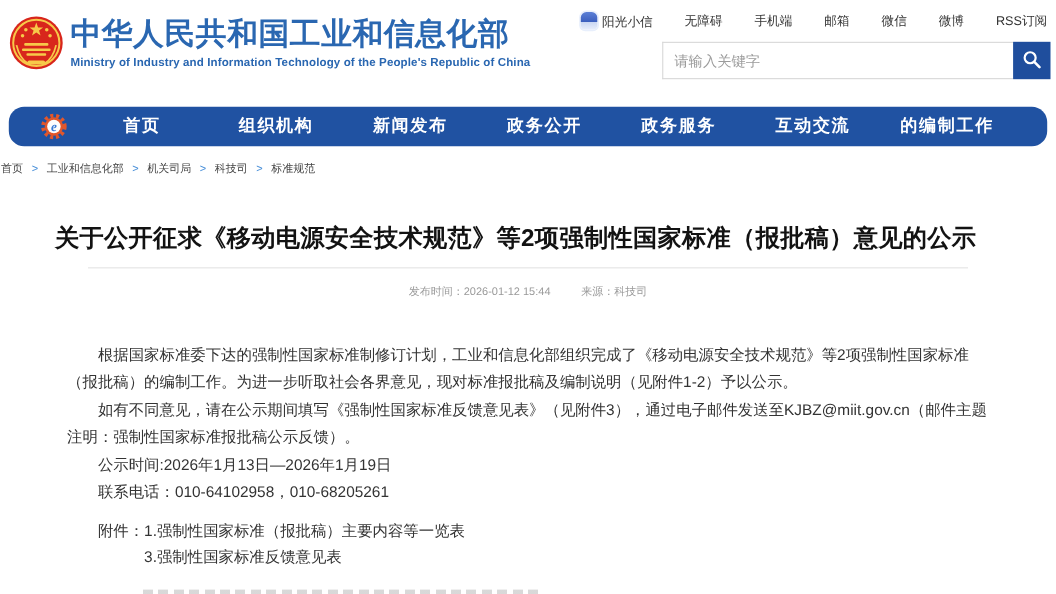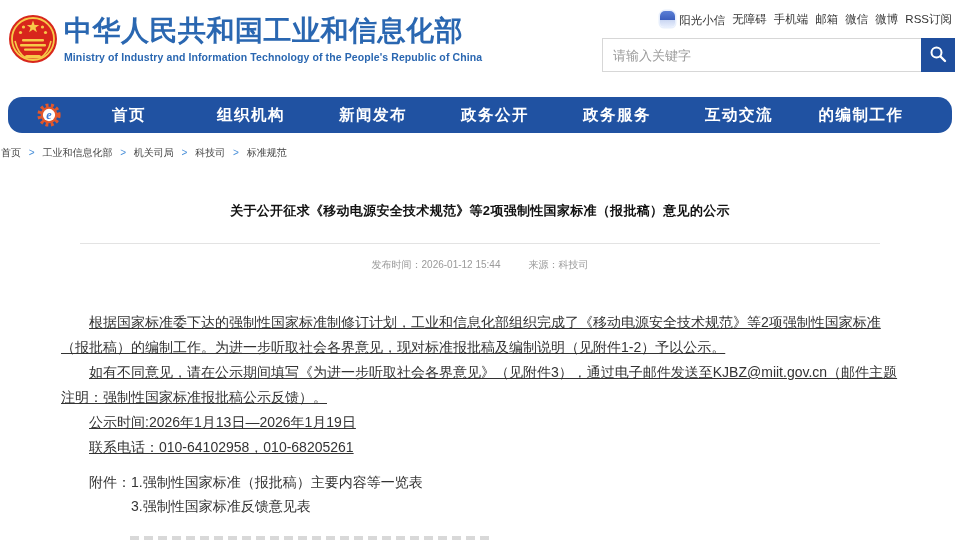--- a/index.html
+++ b/index.html
@@ -7,21 +7,21 @@
   .page {
     position:relative; width:960px; height:540px; background:#ffffff;
     font-family:"Liberation Sans","DejaVu Sans",sans-serif; overflow:hidden;
     margin:0 auto;
   }
   
   .emblem { position:absolute; left:8px; top:11px; }
   .brand { position:absolute; left:64px; top:14px; }
   .brand-cn { font-size:28px; font-weight:bold; color:#2a67b1; letter-spacing:0.5px; line-height:34px; }
   .brand-en { font-size:10.5px; font-weight:bold; color:#2a67b1; margin-top:3px; letter-spacing:0.1px; }
-  .utility { position:absolute; top:11px; right:8px; display:flex; align-items:center; gap:7px;
+  .utility { position:absolute; top:11px; right:8px; display:flex; align-items:center; gap:29px;
              font-size:11.5px; color:#333; }
   .utility .u-link { cursor:pointer; white-space:nowrap; }
   .mascot { display:inline-block; width:15px; height:16px; margin-right:4px; vertical-align:-3px;
             background:linear-gradient(180deg,#5b7fd6 0%,#3c5fbe 55%,#c9d6f2 56%,#e8eefc 100%);
             border-radius:5px 5px 4px 4px; box-shadow:0 0 0 1.5px #e8effc; }
   .searchbar { position:absolute; top:38px; right:5px; width:353px; height:34px; display:flex; }
   .search-input { flex:1; height:34px; border:1px solid #d7d7d7; border-right:none; background:#fff;
                   padding:0 10px; font-size:13px; color:#333; outline:none;
                   font-family:"Liberation Sans","DejaVu Sans",sans-serif; }
   .search-input::placeholder { color:#9b9b9b; }
@@ -32,29 +32,29 @@
          border-radius:14px; display:flex; align-items:center; padding:0 30px 0 28px; }
   .nav-logo { width:26px; height:26px; margin-right:6px; flex:none; }
   .nav-items { flex:1; display:flex; }
   .nav-item { flex:1; text-align:center; color:#fff; font-size:15.5px; font-weight:600;
               letter-spacing:1.5px; cursor:pointer; line-height:36px; }
   
   .breadcrumb { position:absolute; top:146px; left:1px; font-size:10px; color:#444; }
   .crumb { cursor:pointer; }
   .crumb-sep { color:#4a90d9; margin:0 5px; }
   
-  .article-title { position:absolute; top:202px; left:50px; width:860px; text-align:center;
-                   font-size:13px; font-weight:bold; color:#121212; letter-spacing:0.3px; }
+  .article-title { position:absolute; top:202px; left:50px; width:860px; 
+                   font-size:22px; font-weight:bold; color:#121212; letter-spacing:0.3px; }
   .divider { position:absolute; top:243px; left:80px; width:800px; border-top:1px solid #e3e3e3; }
   .meta { position:absolute; top:258px; left:0; width:100%; text-align:center;
           font-size:10px; color:#9a9a9a; }
   .meta .src { margin-left:28px; }
   .body-text { position:absolute; top:310px; left:61px; width:845px;
                font-size:14px; color:#333; line-height:25px; }
-  .body-text p { text-indent:2em;text-decoration:underline; }
+  .body-text p { text-indent:2em; }
   .attach { margin-top:10px; line-height:24px; }
   .attach-first { text-indent:2em; }
   .attach-item-cont { padding-left:5em; cursor:pointer; }
   .attach-item-inline { cursor:pointer;margin-top:22px; }
   .clipped-line { position:absolute; top:536px; left:130px; width:360px; height:5px; opacity:0.55;
                   background:repeating-linear-gradient(90deg,#b9b9b9 0 9px,transparent 9px 14px); }
 </style>
 </head>
 <body>
 
@@ -139,21 +139,21 @@
 
   <div class="article-title">关于公开征求《移动电源安全技术规范》等2项强制性国家标准（报批稿）意见的公示</div>
   <div class="divider"></div>
 
   <div class="meta">
     <span>发布时间：</span><span>2026-01-12 15:44</span><span class="src"><span>来源：</span><span>科技司</span></span>
   </div>
 
   <div class="body-text">
     <p>根据国家标准委下达的强制性国家标准制修订计划，工业和信息化部组织完成了《移动电源安全技术规范》等2项强制性国家标准（报批稿）的编制工作。为进一步听取社会各界意见，现对标准报批稿及编制说明（见附件1-2）予以公示。</p>
-    <p>如有不同意见，请在公示期间填写《为进一步听取社会各界意见》（见附件3），通过电子邮件发送至KJBZ@miit.gov.cn（邮件主题注明：强制性国家标准报批稿公示反馈）。</p>
+    <p>如有不同意见，请在公示期间填写《强制性国家标准反馈意见表》（见附件3），通过电子邮件发送至KJBZ@miit.gov.cn（邮件主题注明：强制性国家标准报批稿公示反馈）。</p>
     <p>公示时间:2026年1月13日—2026年1月19日</p>
     <p>联系电话：010-64102958，010-68205261</p>
     <div class="attach">
       <div class="attach-first"><span>附件：</span><span class="attach-item-inline">1.强制性国家标准（报批稿）主要内容等一览表</span></div>
       <div class="attach-item-cont">3.强制性国家标准反馈意见表</div>
     </div>
   </div>
 
   <div class="clipped-line"></div>
 

